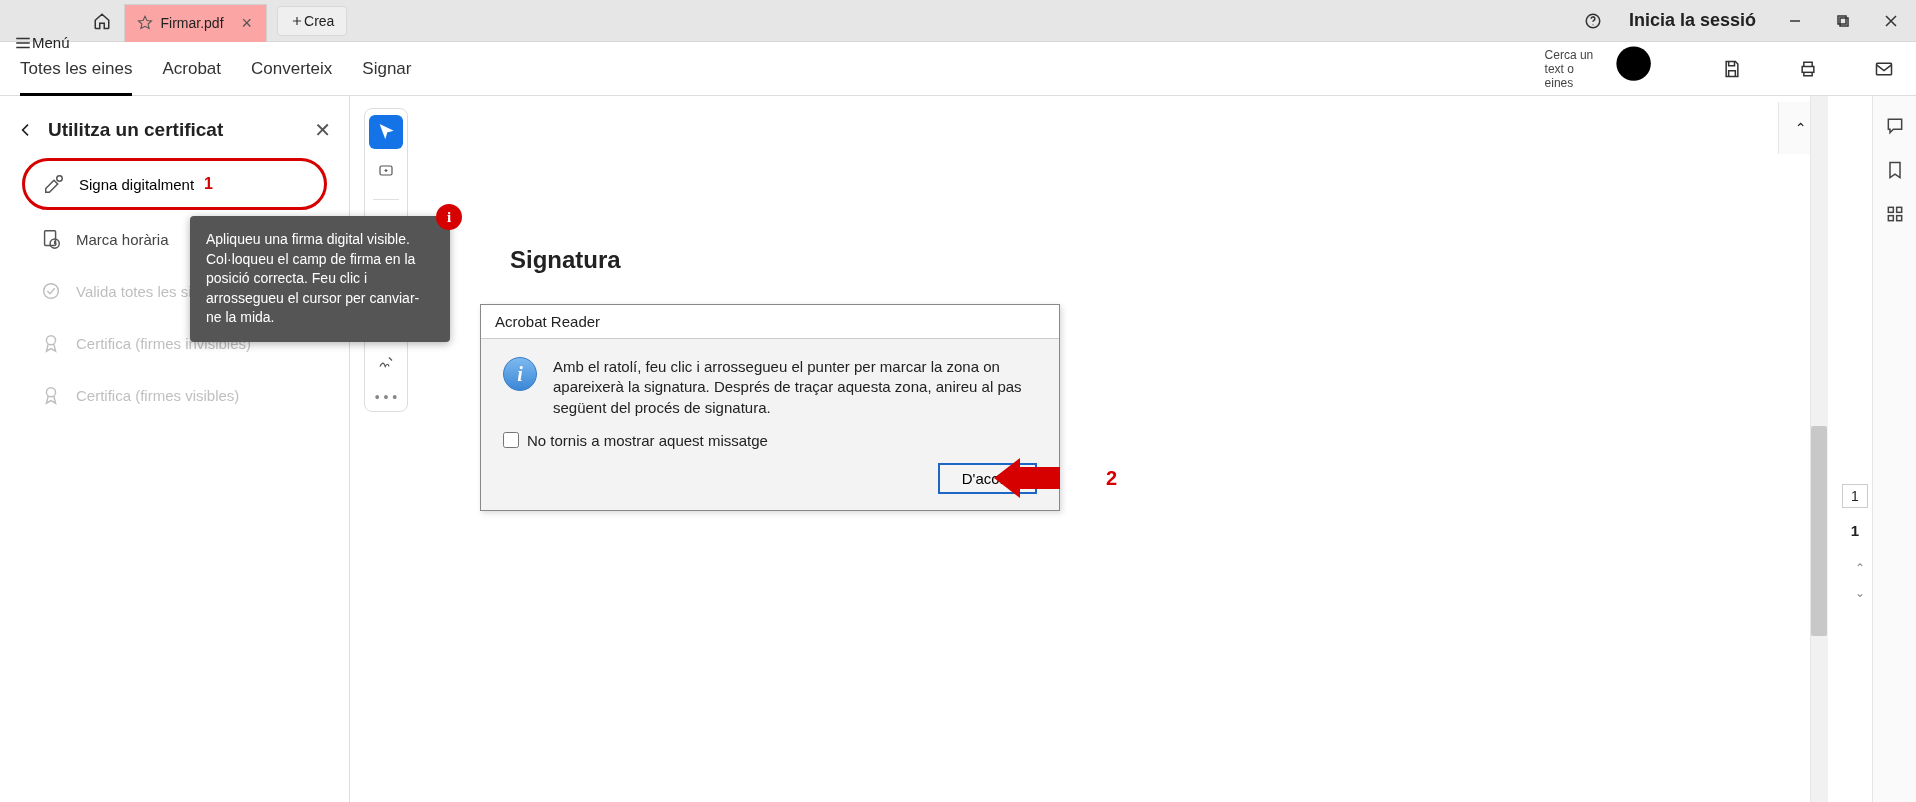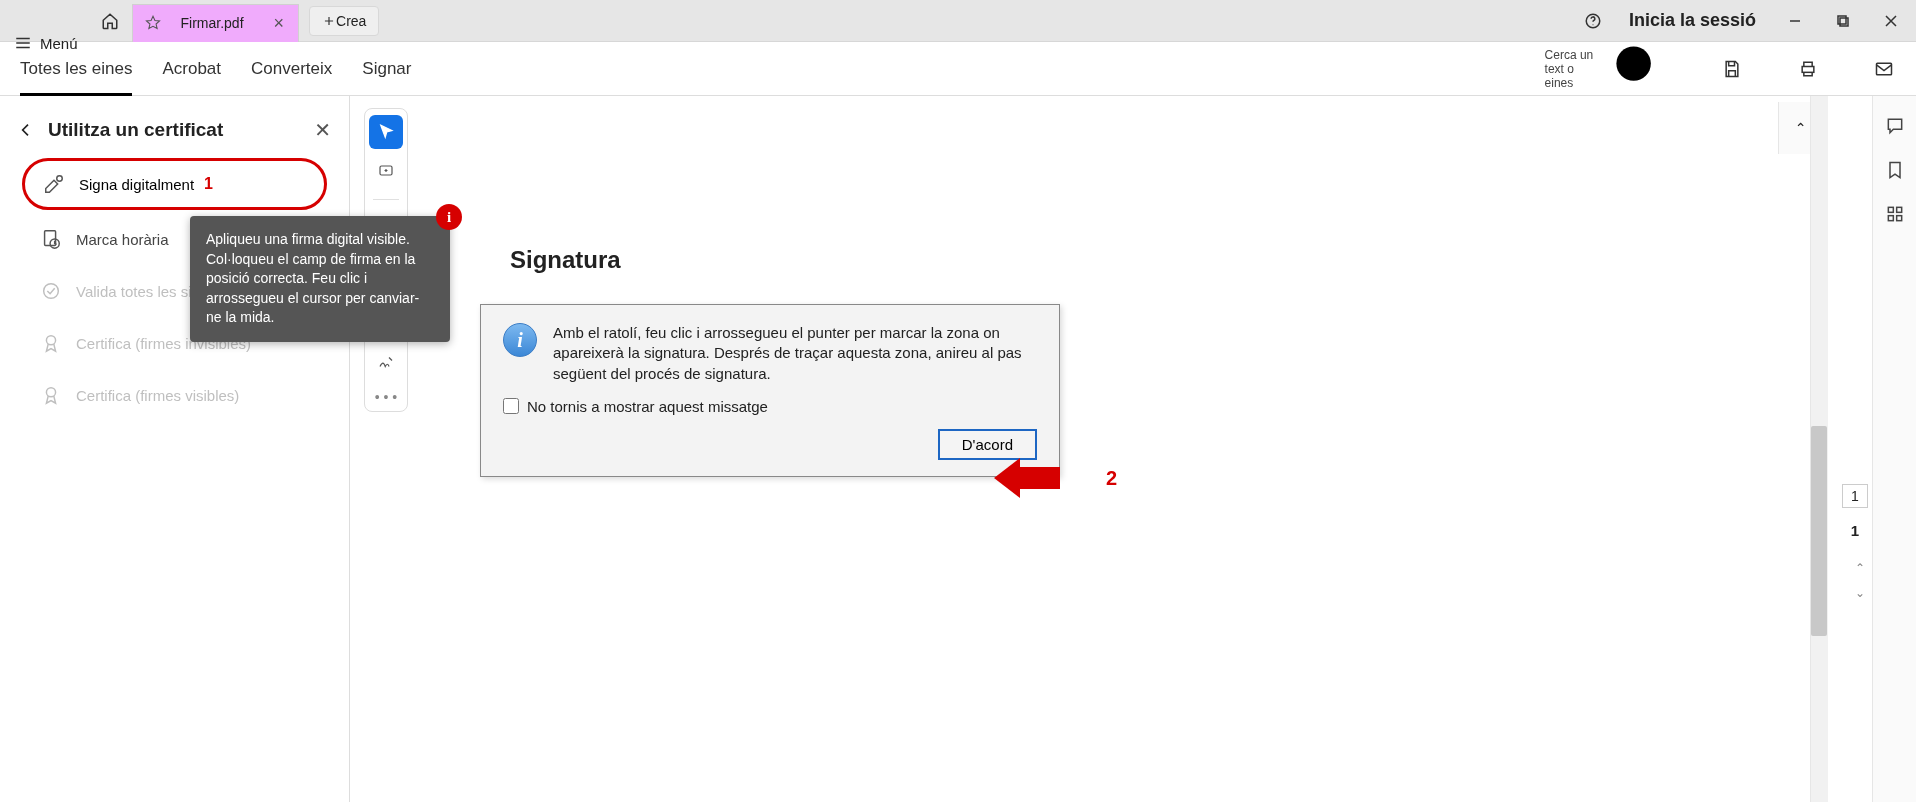--- a/index.html
+++ b/index.html
@@ -4,29 +4,29 @@
 <style>
   * { box-sizing: border-box; margin: 0; padding: 0; font-family: "Segoe UI", Arial, sans-serif; }
   html, body { width: 100%; height: 100%; background: #ffffff; color: #222; }
   body { font-size: 14px; overflow: hidden; }
 
   
   .title-bar {
     display: flex; align-items: center; height: 42px;
     background: #e6e6e6; padding: 0 4px; gap: 4px; border-bottom: 1px solid #d7d7d7;
   }
-  .hamburger { display:flex; align-items:flex-end; gap:8px; padding:6px 10px; cursor:pointer;margin-top:44px; }
+  .hamburger { display:flex; align-items:center; padding:6px 10px; cursor:pointer;margin-top:44px; }
   .hamburger svg { width:18px; height:18px; }
   .hamburger span { font-size:15px; }
   .tb-btn { width:36px; height:32px; display:flex; align-items:center; justify-content:center; cursor:pointer; }
   .tb-btn svg { width:18px; height:18px; stroke:#333; fill:none; stroke-width:2; }
 
   .tab {
-    display:flex; align-items:center; gap:20px; height:38px; padding:0 14px 0 12px;
-    background:#f0abfc; border:1px solid #d0d0d0; border-bottom:none; margin-top:4px; cursor:pointer;
+    display:flex; align-items:center; gap:8px; height:38px; padding:0 14px 0 12px;
+    background:#fca5a5; border:1px solid #d0d0d0; border-bottom:none; margin-top:4px; cursor:pointer;
   }
   .tab svg { width:16px; height:16px; }
   .tab .close { margin-left:10px; font-size:18px; color:#555; }
   .tab-create { display:flex; align-items:center; height:30px; padding:0 12px; background:#efefef; border:1px solid #d8d8d8; border-radius:4px; cursor:pointer; margin-left:6px;justify-content:center; }
 
   .title-bar .spacer { flex:1; }
   .signin { font-size:18px; font-weight:600; padding:0 14px; cursor:pointer; }
   .win-btns { display:flex; gap:6px; }
   .win-btn { width:42px; height:42px; display:flex; align-items:center; justify-content:center; cursor:pointer; }
   .win-btn svg { width:14px; height:14px; stroke:#333; fill:none; stroke-width:1.5; }
@@ -309,20 +309,21 @@
             <path d="M4 18c3-6 5-6 7 0 2-4 4-4 5 0"></path>
             <path d="M16 6l4 4"></path>
           </svg>
         </div>
       <div class="vt-dots">• • •</div>
     </div>
 
     <div class="doc-head">Signatura</div>
 
     <div class="dialog">
+      <div class="dialog-title">Acrobat Reader</div>
       <div class="dialog-body">
         <div class="info-ico">i</div>
         <div>Amb el ratolí, feu clic i arrossegueu el punter per marcar la zona on apareixerà la signatura. Després de traçar aquesta zona, anireu al pas següent del procés de signatura.</div>
       </div>
       <label class="dialog-check">
         <input type="checkbox" style="">
         <span>No tornis a mostrar aquest missatge</span>
       </label>
       <div class="dialog-actions">
         <button>D'acord</button>

